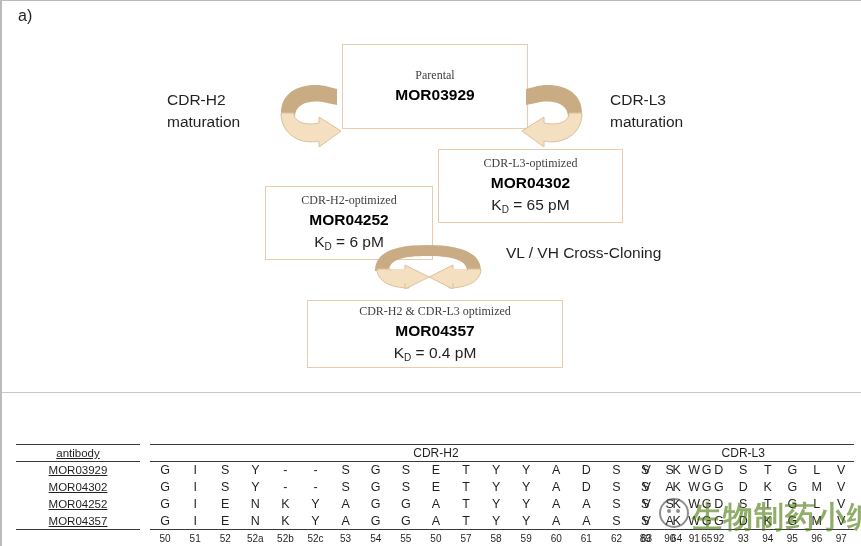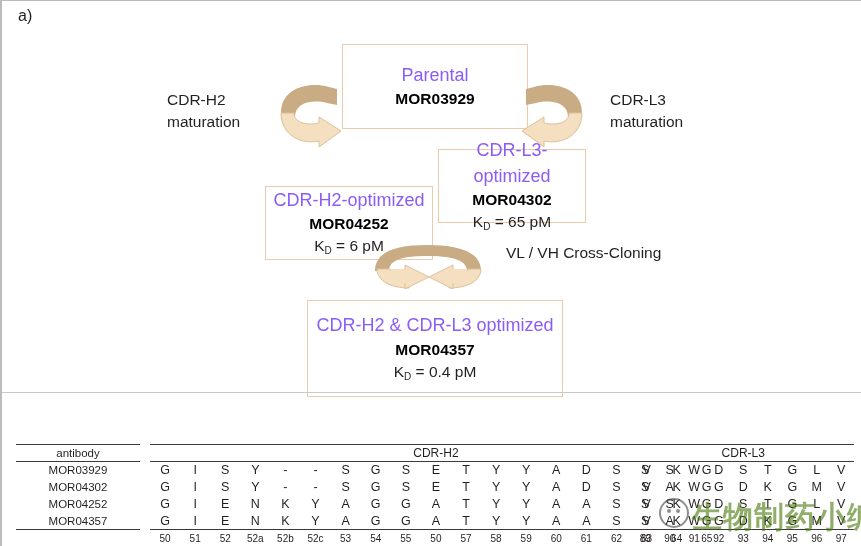--- a/index.html
+++ b/index.html
@@ -34,29 +34,29 @@
 
   .box{
     position:absolute;
     border:1.3px solid #eccbac;
     background:#ffffff;
     box-sizing:border-box;
     text-align:center;
     display:flex;flex-direction:column;justify-content:center;
     line-height:1.42;
   }
-  .box .l1{font-size:18px;color:#8b5cf6;}
+  .box .l1{font-size:12px;color:#404040;font-family:Liberation Serif, serif;}
   .box .l2{font-size:15.5px;font-weight:bold;color:#000;}
   .box .l3{font-size:15.5px;color:#231f20;}
   .sub{font-size:10px;vertical-align:-0.28em;}
 
   #box-parental{left:340px;top:43px;width:186px;height:85px;}
   #box-h2{left:263px;top:148px;width:168px;height:74px;margin-top:37px;}
-  #box-l3{left:436px;top:148px;width:148px;height:74px;}
-  #box-both{left:305px;top:299px;width:256px;height:97px;}
+  #box-l3{left:436px;top:148px;width:185px;height:74px;}
+  #box-both{left:305px;top:299px;width:256px;height:68px;}
 
   .side-label{
     position:absolute;font-size:15.5px;color:#231f20;line-height:1.45;
   }
   #lbl-h2mat{left:165px;top:88px;text-align:left;}
   #lbl-l3mat{left:608px;top:88px;text-align:left;}
   #lbl-cross{left:497px;top:241px;margin-left:7px;}
 
   .arrow-svg{position:absolute;}
   #arrow-left{left:265px;top:78px;}
@@ -71,21 +71,21 @@
     border-collapse:collapse;
     font-size:11.5px;
     color:#231f20;
     font-family:"Liberation Sans", sans-serif;
   }
   .tbl td,.tbl th{padding:0;margin:0;font-weight:normal;text-align:center;}
   .tbl tr{height:17px;}
 
   
   #tbl-names{left:14px;top:443px;width:124px;}
-  #tbl-names td{text-align:center;font-size:11.5px;white-space:nowrap;}
+  #tbl-names td{text-align:center;font-size:11.5px;white-space:nowrap;text-decoration:underline;}
   #tbl-names .hdr{font-size:11.5px;}
   .rule-top{border-top:1.6px solid #3a3a3a;}
   .rule-dbl{border-bottom:1.1px solid #3a3a3a;}
   .rule-bot{border-bottom:1.6px solid #3a3a3a;}
 
   
   #tbl-h2{left:148px;top:443px;}
   #tbl-l3{left:631px;top:443px;}
   .seqtitle{font-size:12px;color:#231f20;text-align:center;}
   .seqcell{width:31px;font-size:12.5px;}

